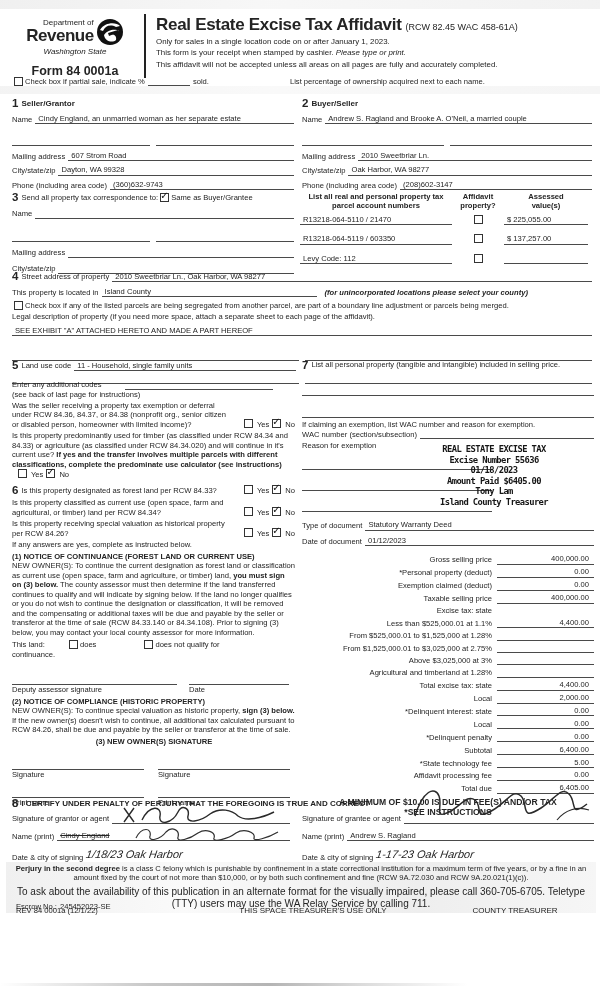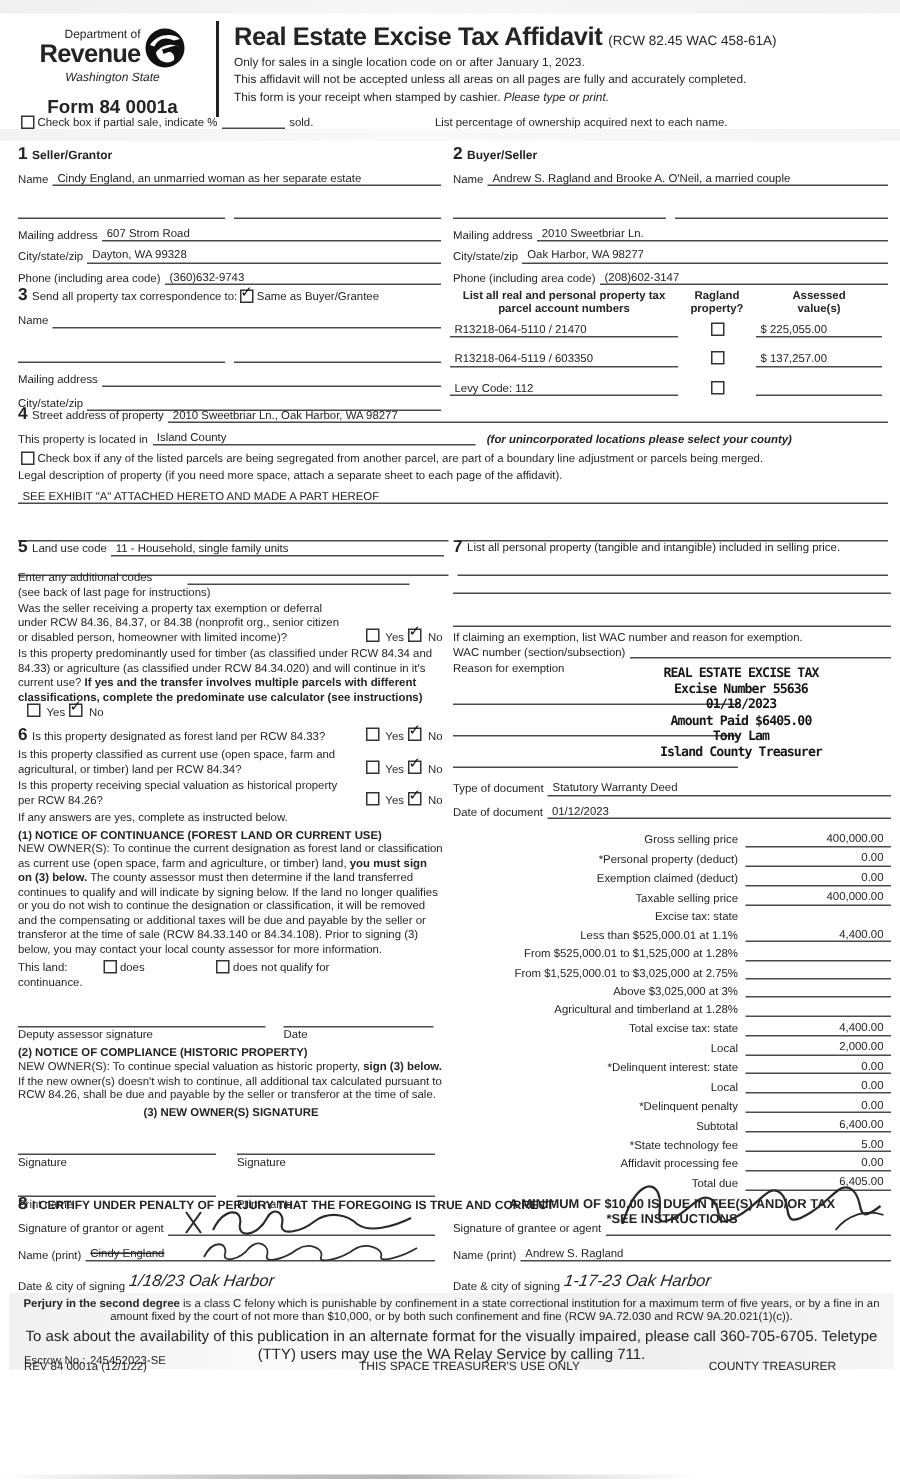--- a/index.html
+++ b/index.html
@@ -78,22 +78,22 @@
           <path d="M12 15 L22 12 L23 14 L13 18 Z" fill="#111"></path>
         </svg>
       </div>
       <div class="wa">Washington State</div>
       <div class="formno">Form 84 0001a</div>
     </div>
     <div class="hdr-div"></div>
     <div class="hdr-right">
       <div><span class="title">Real Estate Excise Tax Affidavit</span><span class="rcw">(RCW 82.45 WAC 458-61A)</span></div>
       <div class="note">Only for sales in a single location code on or after January 1, 2023.</div>
+      <div class="note"><span>This form is your receipt when stamped by cashier.</span> <span class="it">Please type or print.</span></div>
       <div class="note">This affidavit will not be accepted unless all areas on all pages are fully and accurately completed.</div>
-      <div class="note"><span>This form is your receipt when stamped by cashier.</span> <span class="it">Please type or print.</span></div>
     </div>
   </div>
 
   <div class="abs row" style="left:12px;top:76px;right:8px;">
     <span class="cb"></span>
     <span class="lbl">Check box if partial sale, indicate %</span>
     <span class="fillw" style="width:42px;"></span>
     <span class="lbl" style="margin-left:3px;">sold.</span>
     <span style="margin-left:78px;">List percentage of ownership acquired next to each name.</span>
   </div>
@@ -176,21 +176,21 @@
     <div class="row" style="margin-top:6px;">
         <span class="lbl">City/state/zip</span>
         <span class="fill"></span>
       </div>
   </div>
 
   <div class="abs" style="left:300px;top:192px;width:294px;">
     <div class="row" style="align-items:flex-start;">
       <div class="pc-num b" style="text-align:center;"><span>List all real and personal property tax parcel account numbers</span></div>
       <div class="pc-cb b">
-          <div>Ragland</div>
+          <div>Affidavit</div>
           <div>property?</div>
         </div>
       <div class="pc-val b" style="text-align:center;">
           <div>Assessed</div>
           <div>value(s)</div>
         </div>
     </div>
     <div class="row" style="margin-top:4px;align-items:flex-end;">
       <div class="pc-num pc-line"><span class="val">R13218-064-5110 / 21470</span></div>
       <div class="pc-cb"><span class="cb"></span></div>

